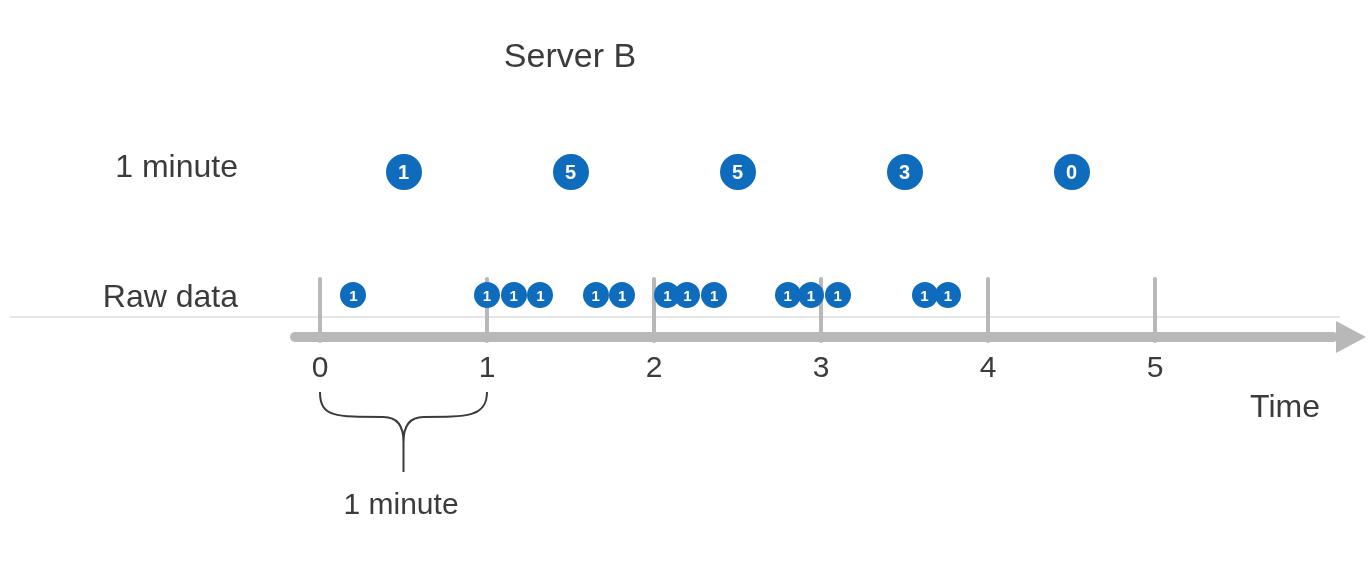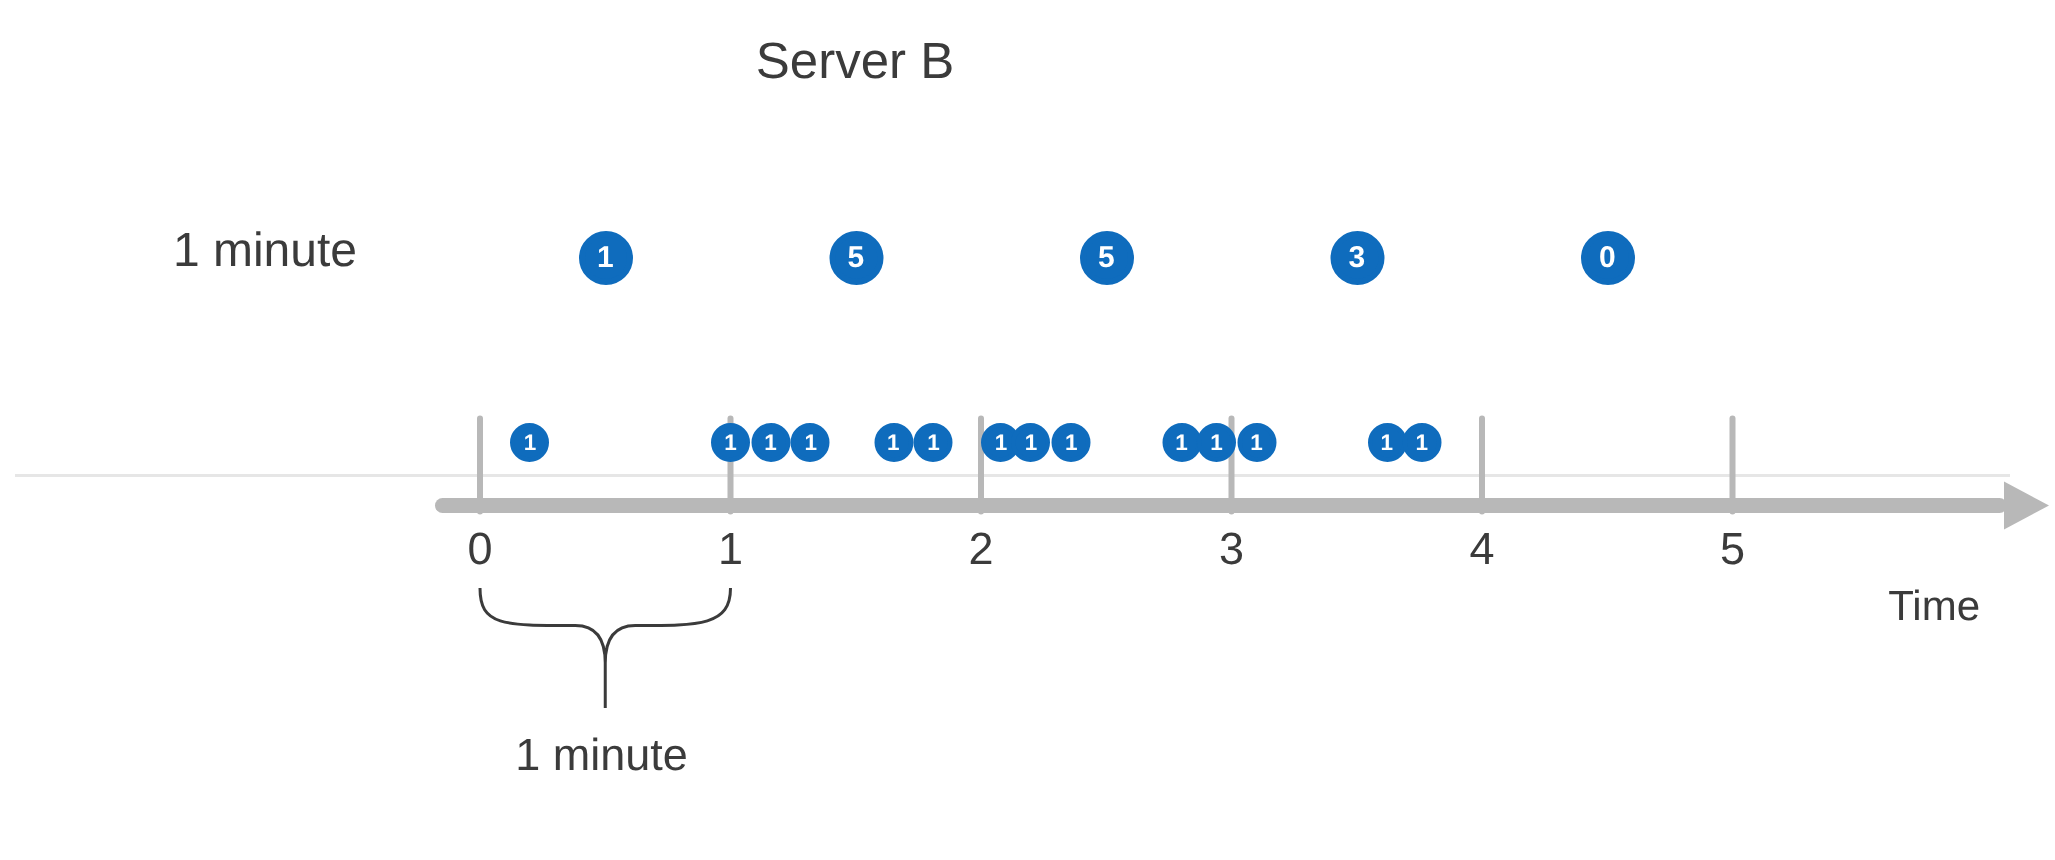--- a/index.html
+++ b/index.html
@@ -10,21 +10,21 @@
     background: #ffffff;
     font-family: "Segoe UI", "Helvetica Neue", Arial, sans-serif;
     color: #3b3b3b;
     overflow: hidden;
   }
   .stage { position: relative; width: 1370px; height: 573px; }
   .title {
     position: absolute;
     width: 1140px;
     text-align: center;
-    top: 22px;
+    top: 36px;
     font-size: 34px;
   }
   .row-label {
     position: absolute;
     text-align: right;
     font-size: 32px;
     line-height: 1.18;
   }
   .interval-label {
     position: absolute;
@@ -69,21 +69,21 @@
   }
   .tick-num {
     position: absolute;
     top: 350px;
     font-size: 30px;
     color: #3b3b3b;
     transform: translateX(-50%);
   }
   .time-label {
     position: absolute;
-    font-size: 28px;
+    font-size: 32px;
     color: #3b3b3b;
   }
 
   .dot {
     position: absolute;
     border-radius: 50%;
     background: #0f6cbd;
     color: #fff;
     font-weight: 600;
     display: flex;
@@ -98,20 +98,21 @@
 </style>
 </head>
 <body>
 
 <div class="stage">
   <div class="title">Server B</div>
 
   <div class="row-label" style="left:0; width:238px; top:148px;">
     <span>1 minute</span><br>
   </div>
+  <div class="row-label" style="left:0; width:238px; top:278px;">Raw data</div>
 
   <div class="axis-shadow"></div>
   <div class="axis"></div>
   <div class="time-label" style="right:50px; top:388px;">Time</div>
 
   <div id="ticks-layer">
       <div class="tick" style="left: 318px;"></div>
       <div class="tick-num" style="left: 320px;">0</div>
       <div class="tick" style="left: 485px;"></div>
       <div class="tick-num" style="left: 487px;">1</div>

